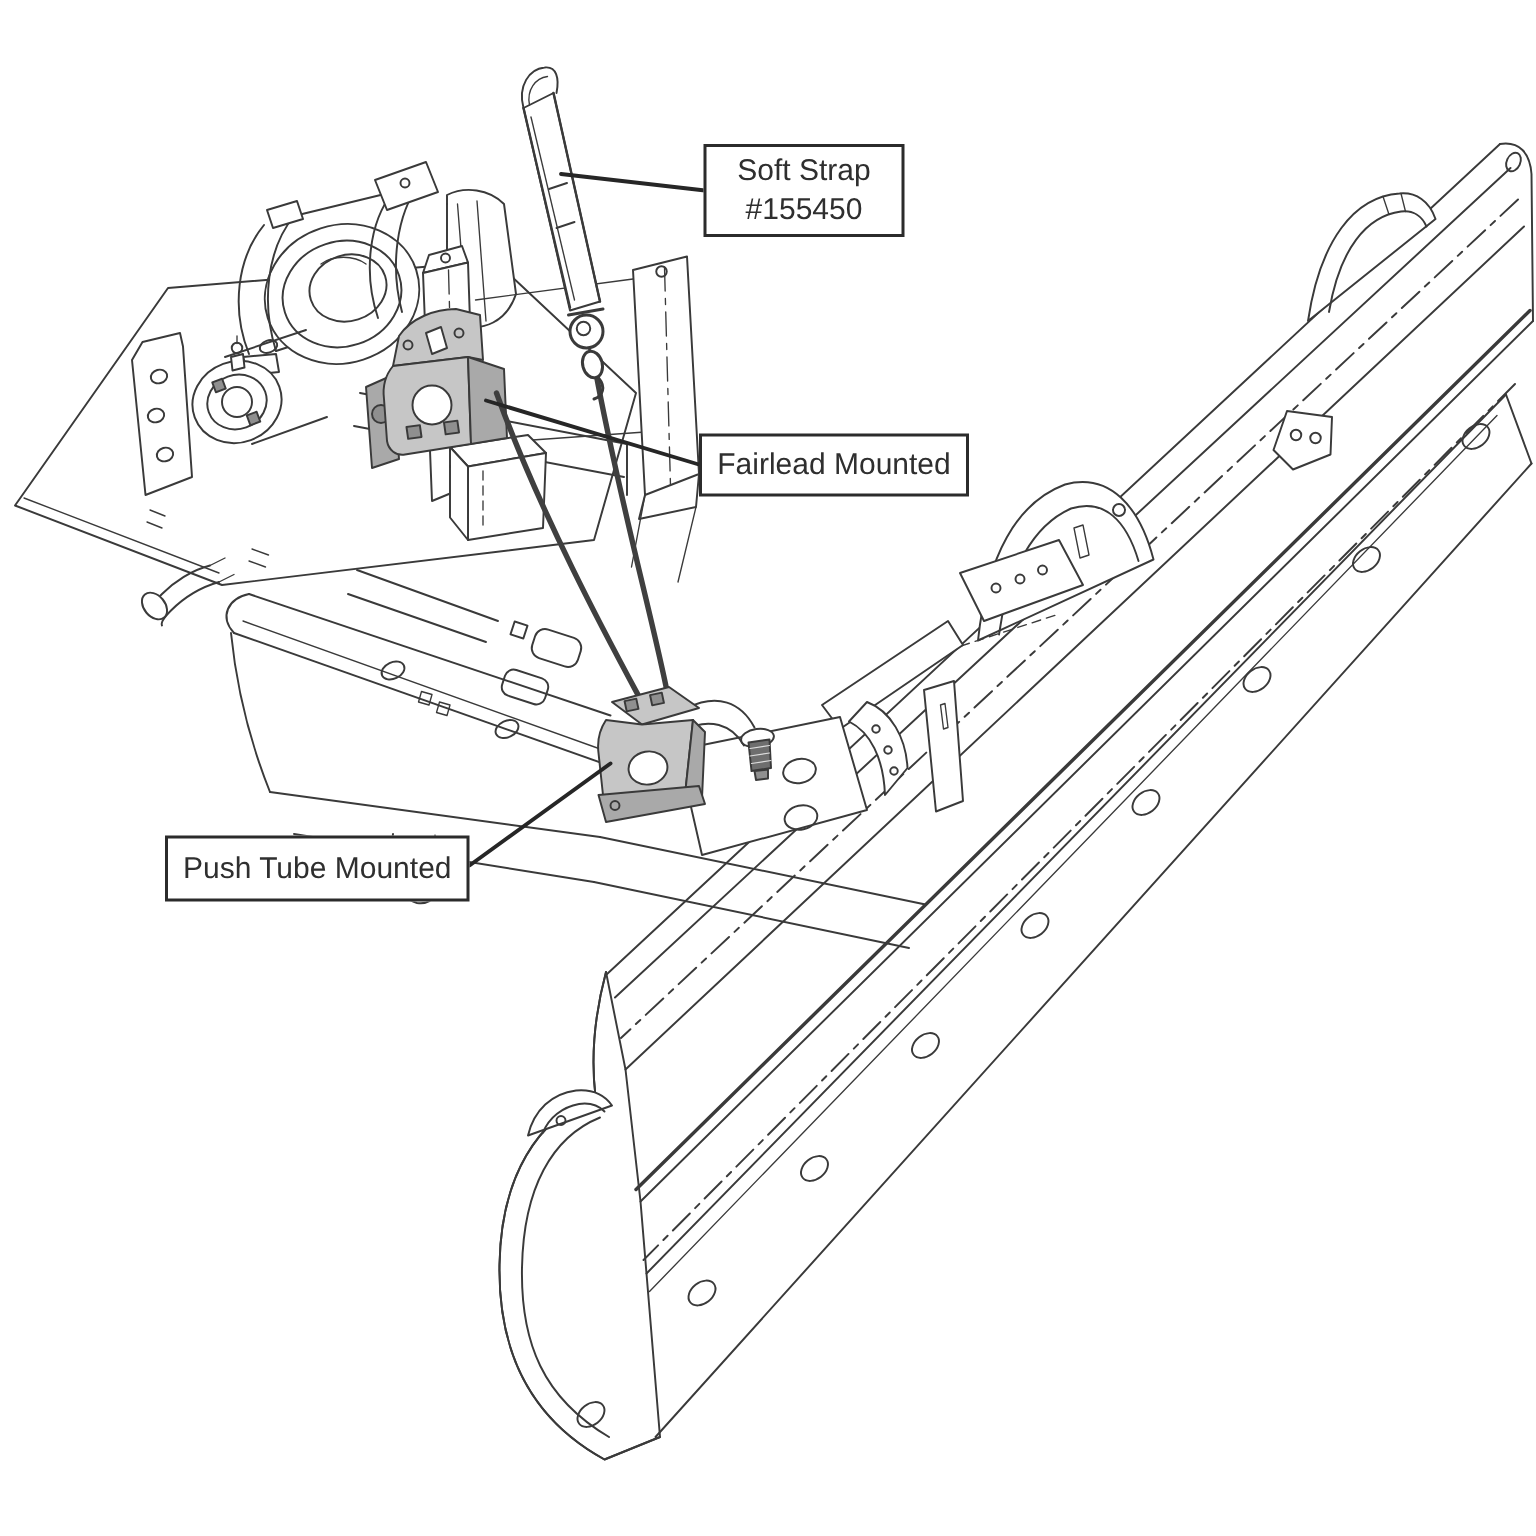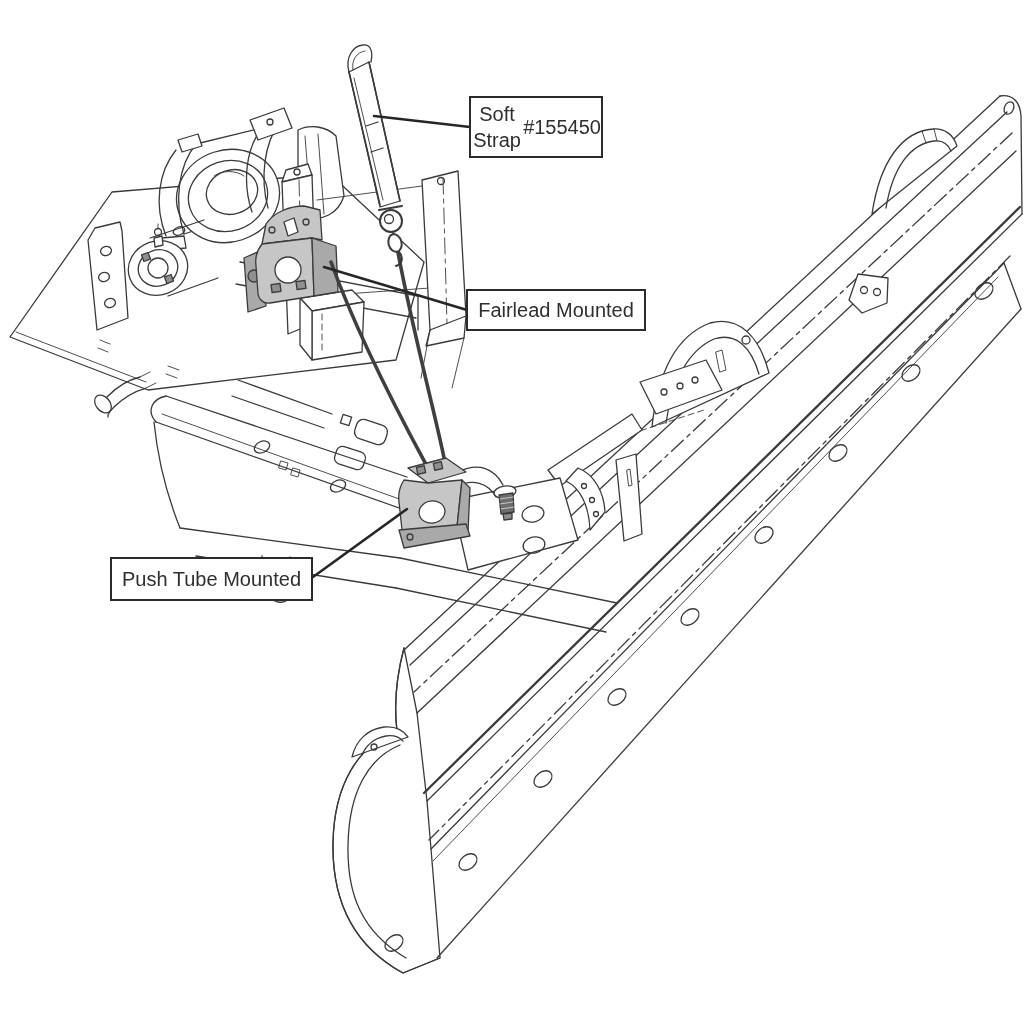--- a/index.html
+++ b/index.html
@@ -14,21 +14,21 @@
   .cable{stroke:#3f3f3f!important;stroke-width:3.6!important;}
   .lead{stroke:#262626!important;stroke-width:2.6!important;}
   .dd{stroke-dasharray:16 5 4 5;}
   .dash{stroke-dasharray:6 4;}
   .fw{fill:#fff!important;}
   .g1{fill:#c6c6c6!important;}
   .g2{fill:#a9a9a9!important;}
   .g3{fill:#8f8f8f!important;}
   .dk{fill:#6e6e6e!important;}
   .callout{position:absolute;box-sizing:border-box;background:#fff;border:2.5px solid #2b2b2b;
-           display:flex;flex-direction:row;align-items:center;justify-content:center;
+           display:flex;flex-direction:column;align-items:center;justify-content:center;
            font-size:20px;line-height:1.32;color:#2f2f2f;text-align:center;z-index:5;}
 </style>
 </head>
 <body>
 
 <div id="stage">
 <svg id="art" width="1024" height="1024" viewBox="0 0 1024 1024">
 
   <g>
     <path d="M1000,96 L404,650"></path>

